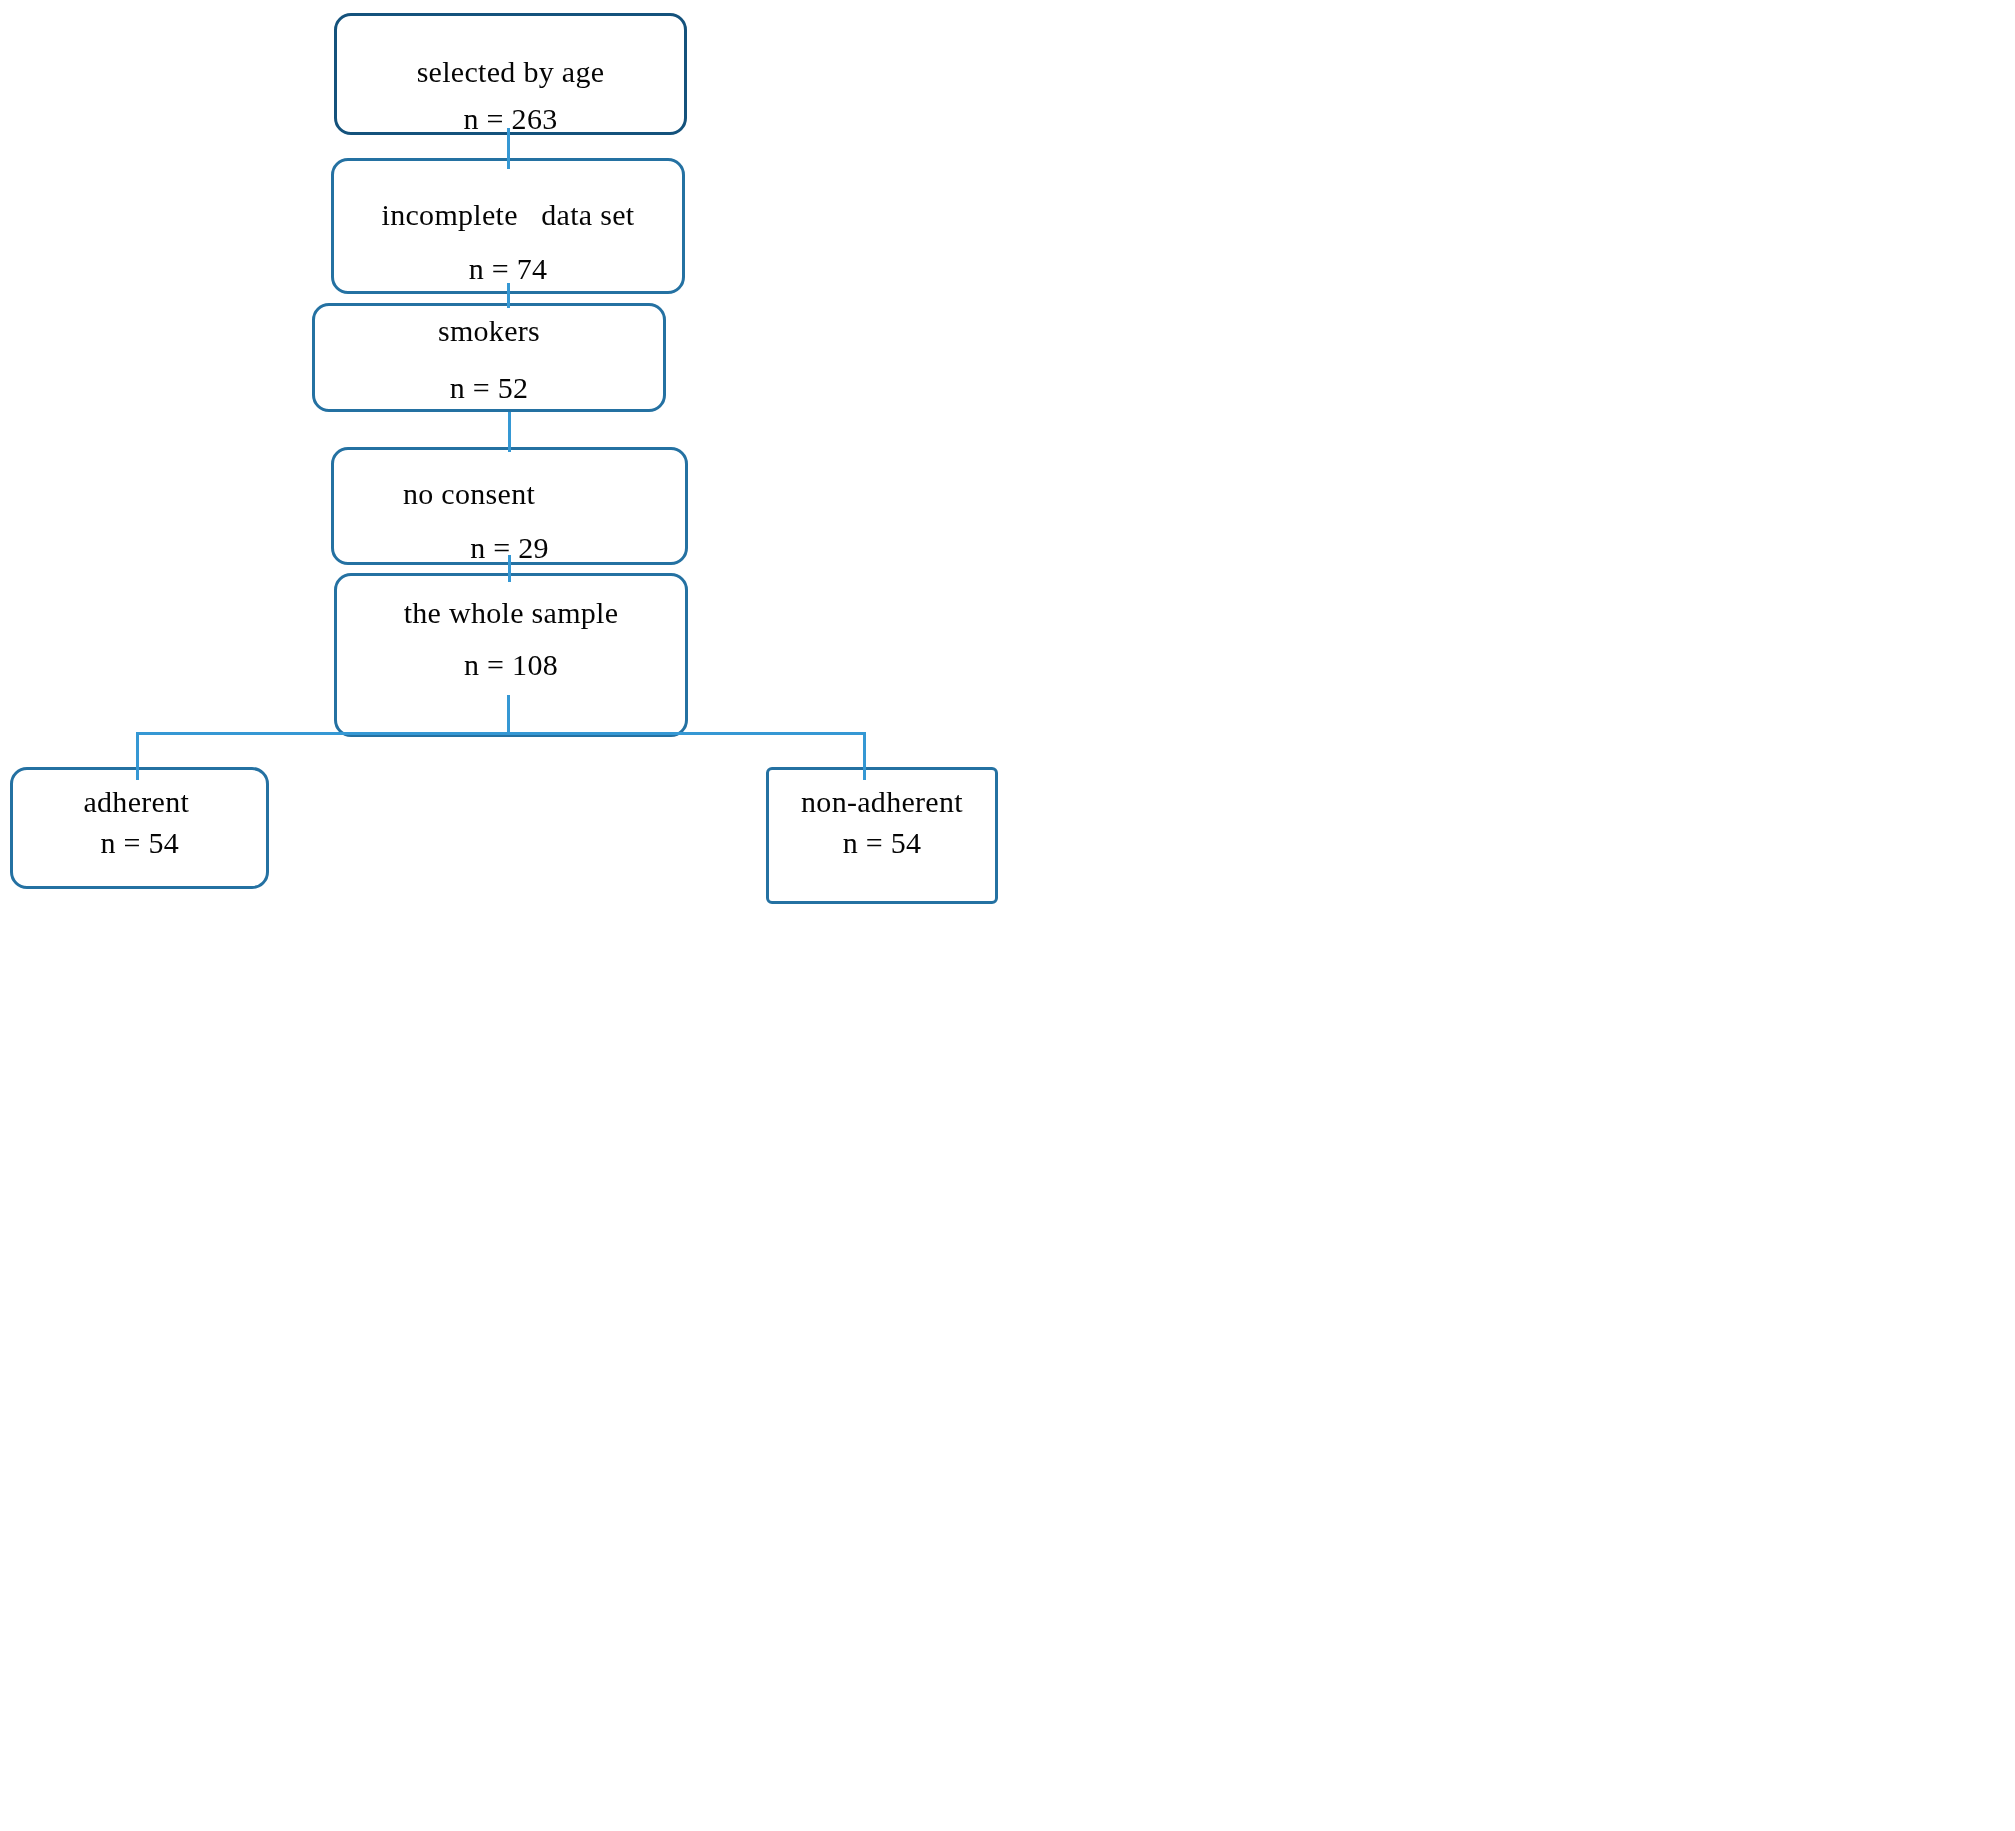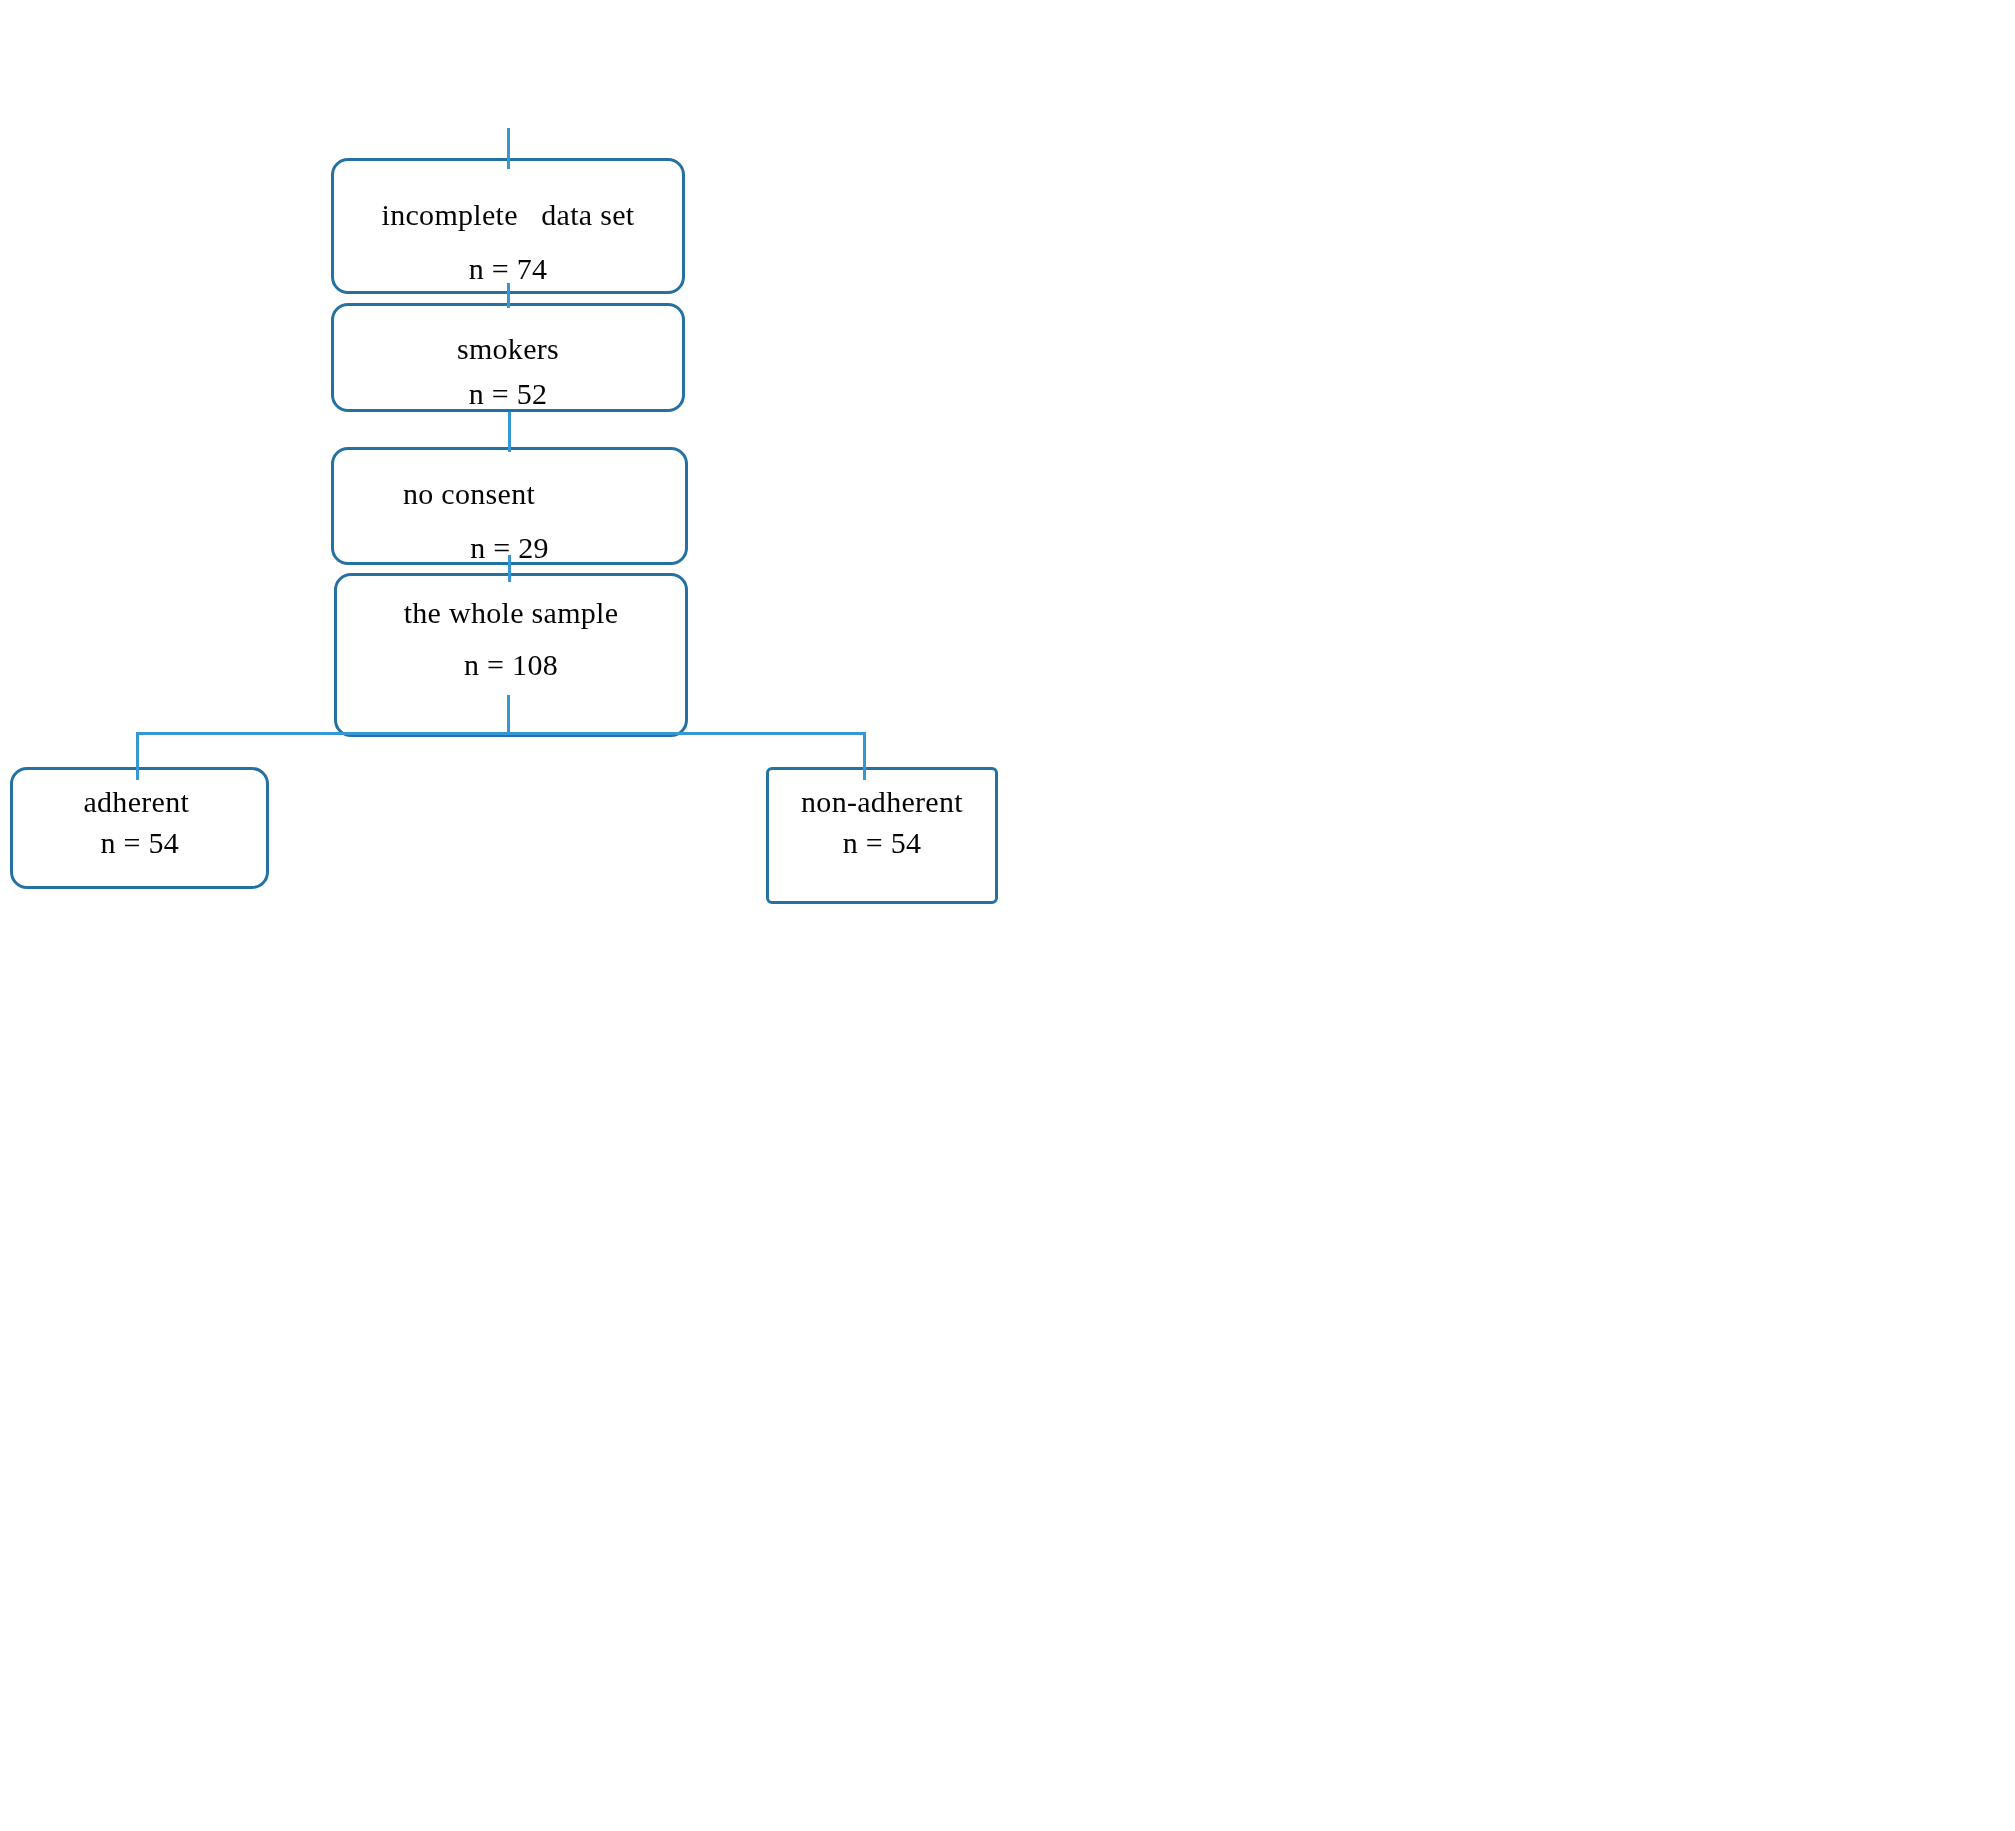--- a/index.html
+++ b/index.html
@@ -32,22 +32,22 @@
     line-height: 36px;
     white-space: pre;
     letter-spacing: 0.3px;
   }
   
   #node-selected      { left: 334px; top: 13px;   width: 353px; height: 122px;
                         border-color: var(--border-dark, #14527c);
                         padding-top: 38px; row-gap: 11px; }
   #node-incomplete    { left: 331px; top: 158px;  width: 354px; height: 136px;
                         padding-top: 36px; row-gap: 18px; text-align: center; }
-  #node-smokers       { left: 331px; top: 303px;  width: 354px; height: 109px;
-                        padding-top: 25px; row-gap: 9px; }
+  #node-smokers       { left: 312px; top: 303px;  width: 354px; height: 109px;
+                        padding-top: 7px; row-gap: 21px; }
   #node-no-consent    { left: 331px; top: 447px;  width: 357px; height: 118px;
                         padding-top: 26px; row-gap: 18px; }
   #node-no-consent .label { margin-right: 81px; }
   #node-whole-sample  { left: 334px; top: 573px;  width: 354px; height: 164px;
                         padding-top: 19px; row-gap: 16px; }
   #node-adherent      { left: 10.3px;  top: 767px; width: 259px; height: 122px;
                         padding-top: 14.2px; row-gap: 5.2px; }
   #node-adherent .label { margin-right: 35px; margin-left: 28px; }
   #node-non-adherent  { left: 766px; top: 767px; width: 232px; height: 137px;
                         padding-top: 14.2px; row-gap: 5.2px; border-radius: 6px; }
@@ -66,20 +66,24 @@
   #conn-v5 { left: 507px; top: 695px; height: 39px; }
   #conn-branch { left: 136px; top: 732px; width: 730px; }
   #conn-left-drop  { left: 136px;  top: 732px; height: 48px; }
   #conn-right-drop { left: 863px; top: 732px; height: 48px; }
 </style>
 </head>
 <body>
 
 <div id="stage" style="--border-dark: #14527c; --border-mid: #2471a2; --line: #3598d4; color: rgb(5, 5, 5); background: rgb(255, 255, 255);">
 
+  <div class="node" id="node-selected">
+    <span class="label">selected by age</span>
+    <span class="value">n = 263</span>
+  </div>
 
   <div class="node" id="node-incomplete">
     <span class="label">incomplete   data set</span>
     <span class="value">n = 74</span>
   </div>
 
   <div class="node" id="node-smokers">
     <span class="label">smokers</span>
     <span class="value">n = 52</span>
   </div>

